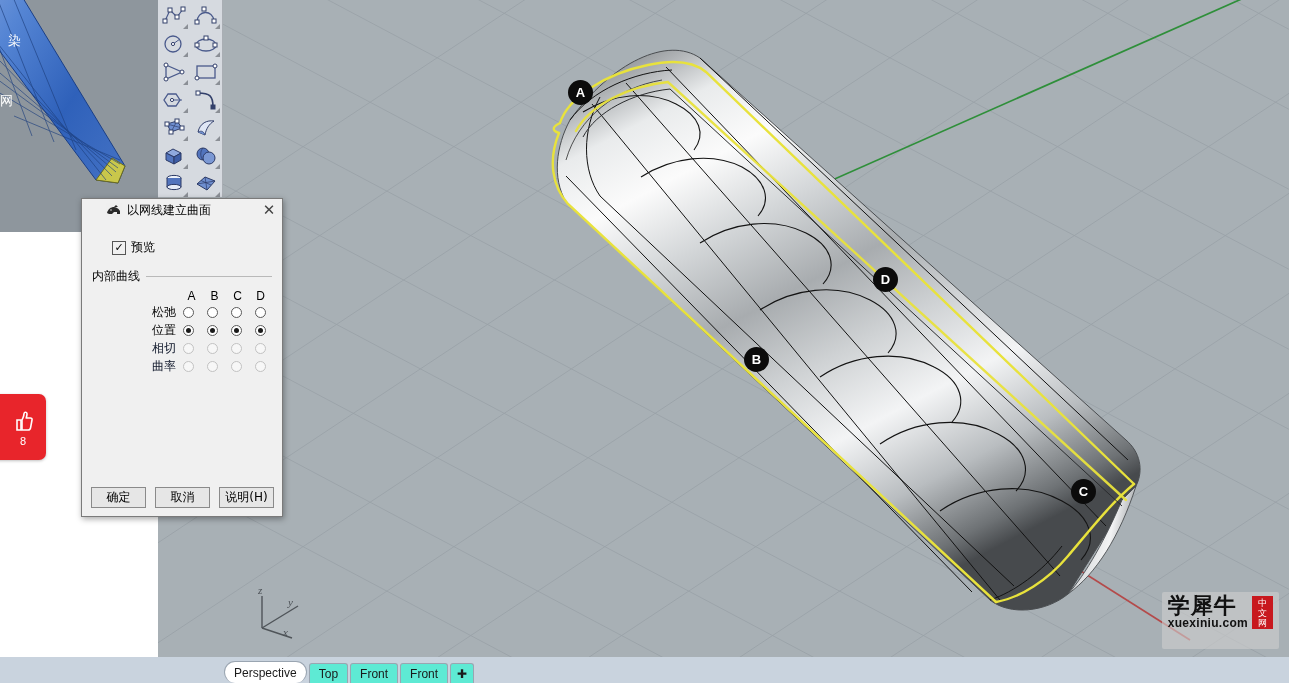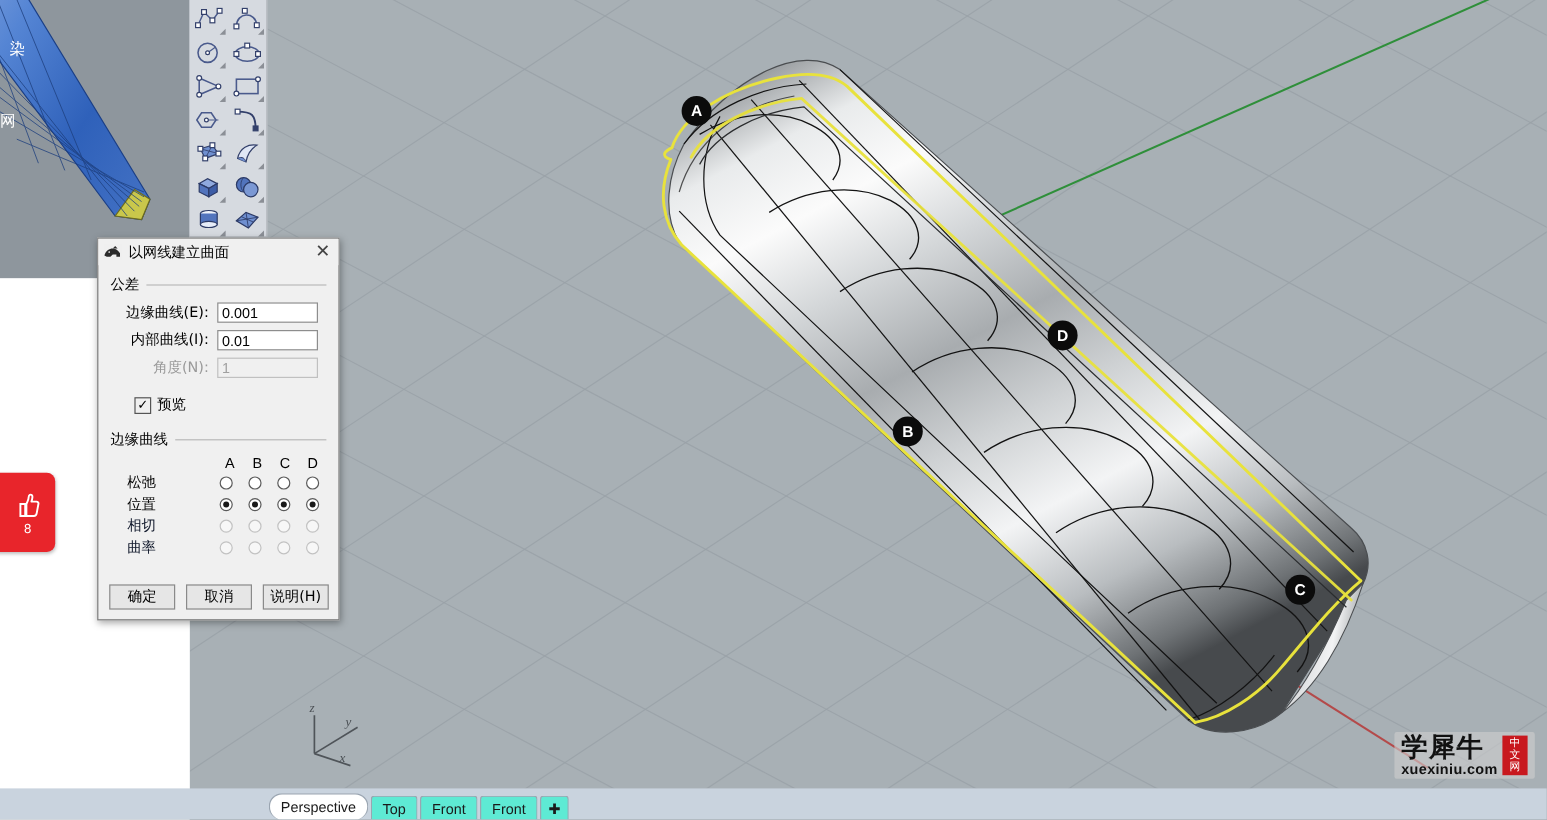--- a/index.html
+++ b/index.html
@@ -75,21 +75,21 @@
 
   
   .dialog{
     position:absolute;left:81px;top:198px;width:200px;height:317px;
     background:#f0f0f0;border:1px solid #7a7a7a;z-index:20;
     box-shadow:1px 2px 6px rgba(0,0,0,.35);
     font-size:12px;color:#000;
   }
   .dlg-title{
     height:22px;background:#f0f0f0;display:flex;align-items:center;
-    padding:0 4px;position:relative;
+    padding:0 4px;position:relative;margin-left:20px;
   }
   .dlg-icon{width:16px;height:14px;margin-right:5px;flex:0 0 auto;}
   .dlg-title-text{
     font-size:12px;color:#000;font-family:"DejaVu Sans",sans-serif;
     white-space:nowrap;
   }
   .dlg-close{
     position:absolute;right:6px;top:4px;width:14px;height:14px;
     display:flex;align-items:center;justify-content:center;
     color:#444;font-size:15px;line-height:14px;font-family:"Liberation Sans",sans-serif;
@@ -128,21 +128,21 @@
   .chk-lab{font-size:12px;font-family:"DejaVu Sans",sans-serif;}
 
   .matrix{margin-top:4px;}
   .mx-head{display:flex;margin-left:88px;}
   .mx-head span{
     width:24px;text-align:center;font-size:12px;
     font-family:"Liberation Sans",sans-serif;color:#000;
   }
   .mx-row{display:flex;align-items:center;height:18px;}
   .mx-lab{
-    width:84px;text-align:left;padding-left:14px;box-sizing:border-box;
+    width:84px;text-align:right;padding-left:14px;box-sizing:border-box;
     font-size:12px;font-family:"DejaVu Sans",sans-serif;color:#000;
   }
   .mx-lab.dim{color:#0f172a;}
   .mx-cell{width:24px;display:flex;align-items:center;justify-content:center;}
   .radio{
     width:11px;height:11px;border-radius:50%;
     border:1px solid #5a5a5a;background:#fff;box-sizing:border-box;
     display:flex;align-items:center;justify-content:center;
   }
   .radio.dim{border-color:#c2c2c2;background:#f7f7f7;}
@@ -171,22 +171,22 @@
     font-size:12px;color:#1a1a1a;display:flex;align-items:center;
     font-family:"Liberation Sans",sans-serif;
   }
   .vtab.active{background:#ffffff;height:22px;font-weight:normal;border-radius:11px;}
   .vtab.plus{padding:0 6px;}
 
   
   .wm{
     position:absolute;right:10px;bottom:34px;z-index:10;
     background:rgba(205,205,205,.62);
-    padding:3px 6px 2px 6px;border-radius:2px;
-    display:flex;align-items:flex-start;
+    padding:3px 6px 20px 6px;border-radius:2px;
+    display:flex;align-items:flex-end;
   }
   .wm-main{display:flex;flex-direction:column;align-items:flex-start;}
   .wm-cn{
     font-size:22px;line-height:22px;color:#111;font-weight:bold;
     font-family:"DejaVu Sans",sans-serif;letter-spacing:1px;
   }
   .wm-en{
     font-size:12px;line-height:12px;color:#111;font-weight:bold;
     font-family:Liberation Sans, sans-serif;letter-spacing:.3px;
   }
@@ -581,50 +581,29 @@
         <path d="M1 10 C2 6, 5 4, 8 4 C10 4, 12 5, 14 8 L14 11 L11 11 L11 9 L8 9 L6 11 L3 11 Z" fill="#2b2b2b"></path>
         <path d="M8 4 L10 2 L12 4" fill="#2b2b2b"></path>
         <circle cx="5" cy="7" r="0.7" fill="#fff"></circle>
       </svg>
       <span class="dlg-title-text">以网线建立曲面</span>
       <span class="dlg-close">✕</span>
     </div>
 
     <div class="dlg-body">
 
-      <div class="grp">
-        <div class="grp-head">
-          <span class="grp-label">公差</span>
-          <span class="grp-line"></span>
-        </div>
-
-        <div class="fld">
-          <span class="fld-lab">边缘曲线(E):</span>
-          <input class="fld-in" type="text" value="0.001" style="">
-        </div>
-
-        <div class="fld">
-          <span class="fld-lab">内部曲线(I):</span>
-          <input class="fld-in" type="text" value="0.01" style="">
-        </div>
-
-        <div class="fld">
-          <span class="fld-lab dim">角度(N):</span>
-          <input class="fld-in dis" type="text" disabled="" value="1" style="">
-        </div>
-      </div>
 
       <div class="chk-row">
         <span class="chk-box">✓</span>
         <span class="chk-lab">预览</span>
       </div>
 
       <div class="grp" style="margin-top:12px;">
         <div class="grp-head">
-          <span class="grp-label">边缘曲线</span>
+          <span class="grp-label">内部曲线</span>
           <span class="grp-line"></span>
         </div>
 
         <div class="matrix">
           <div class="mx-head">
             <span>A</span>
             <span>B</span>
             <span>C</span>
             <span>D</span>
           </div>

